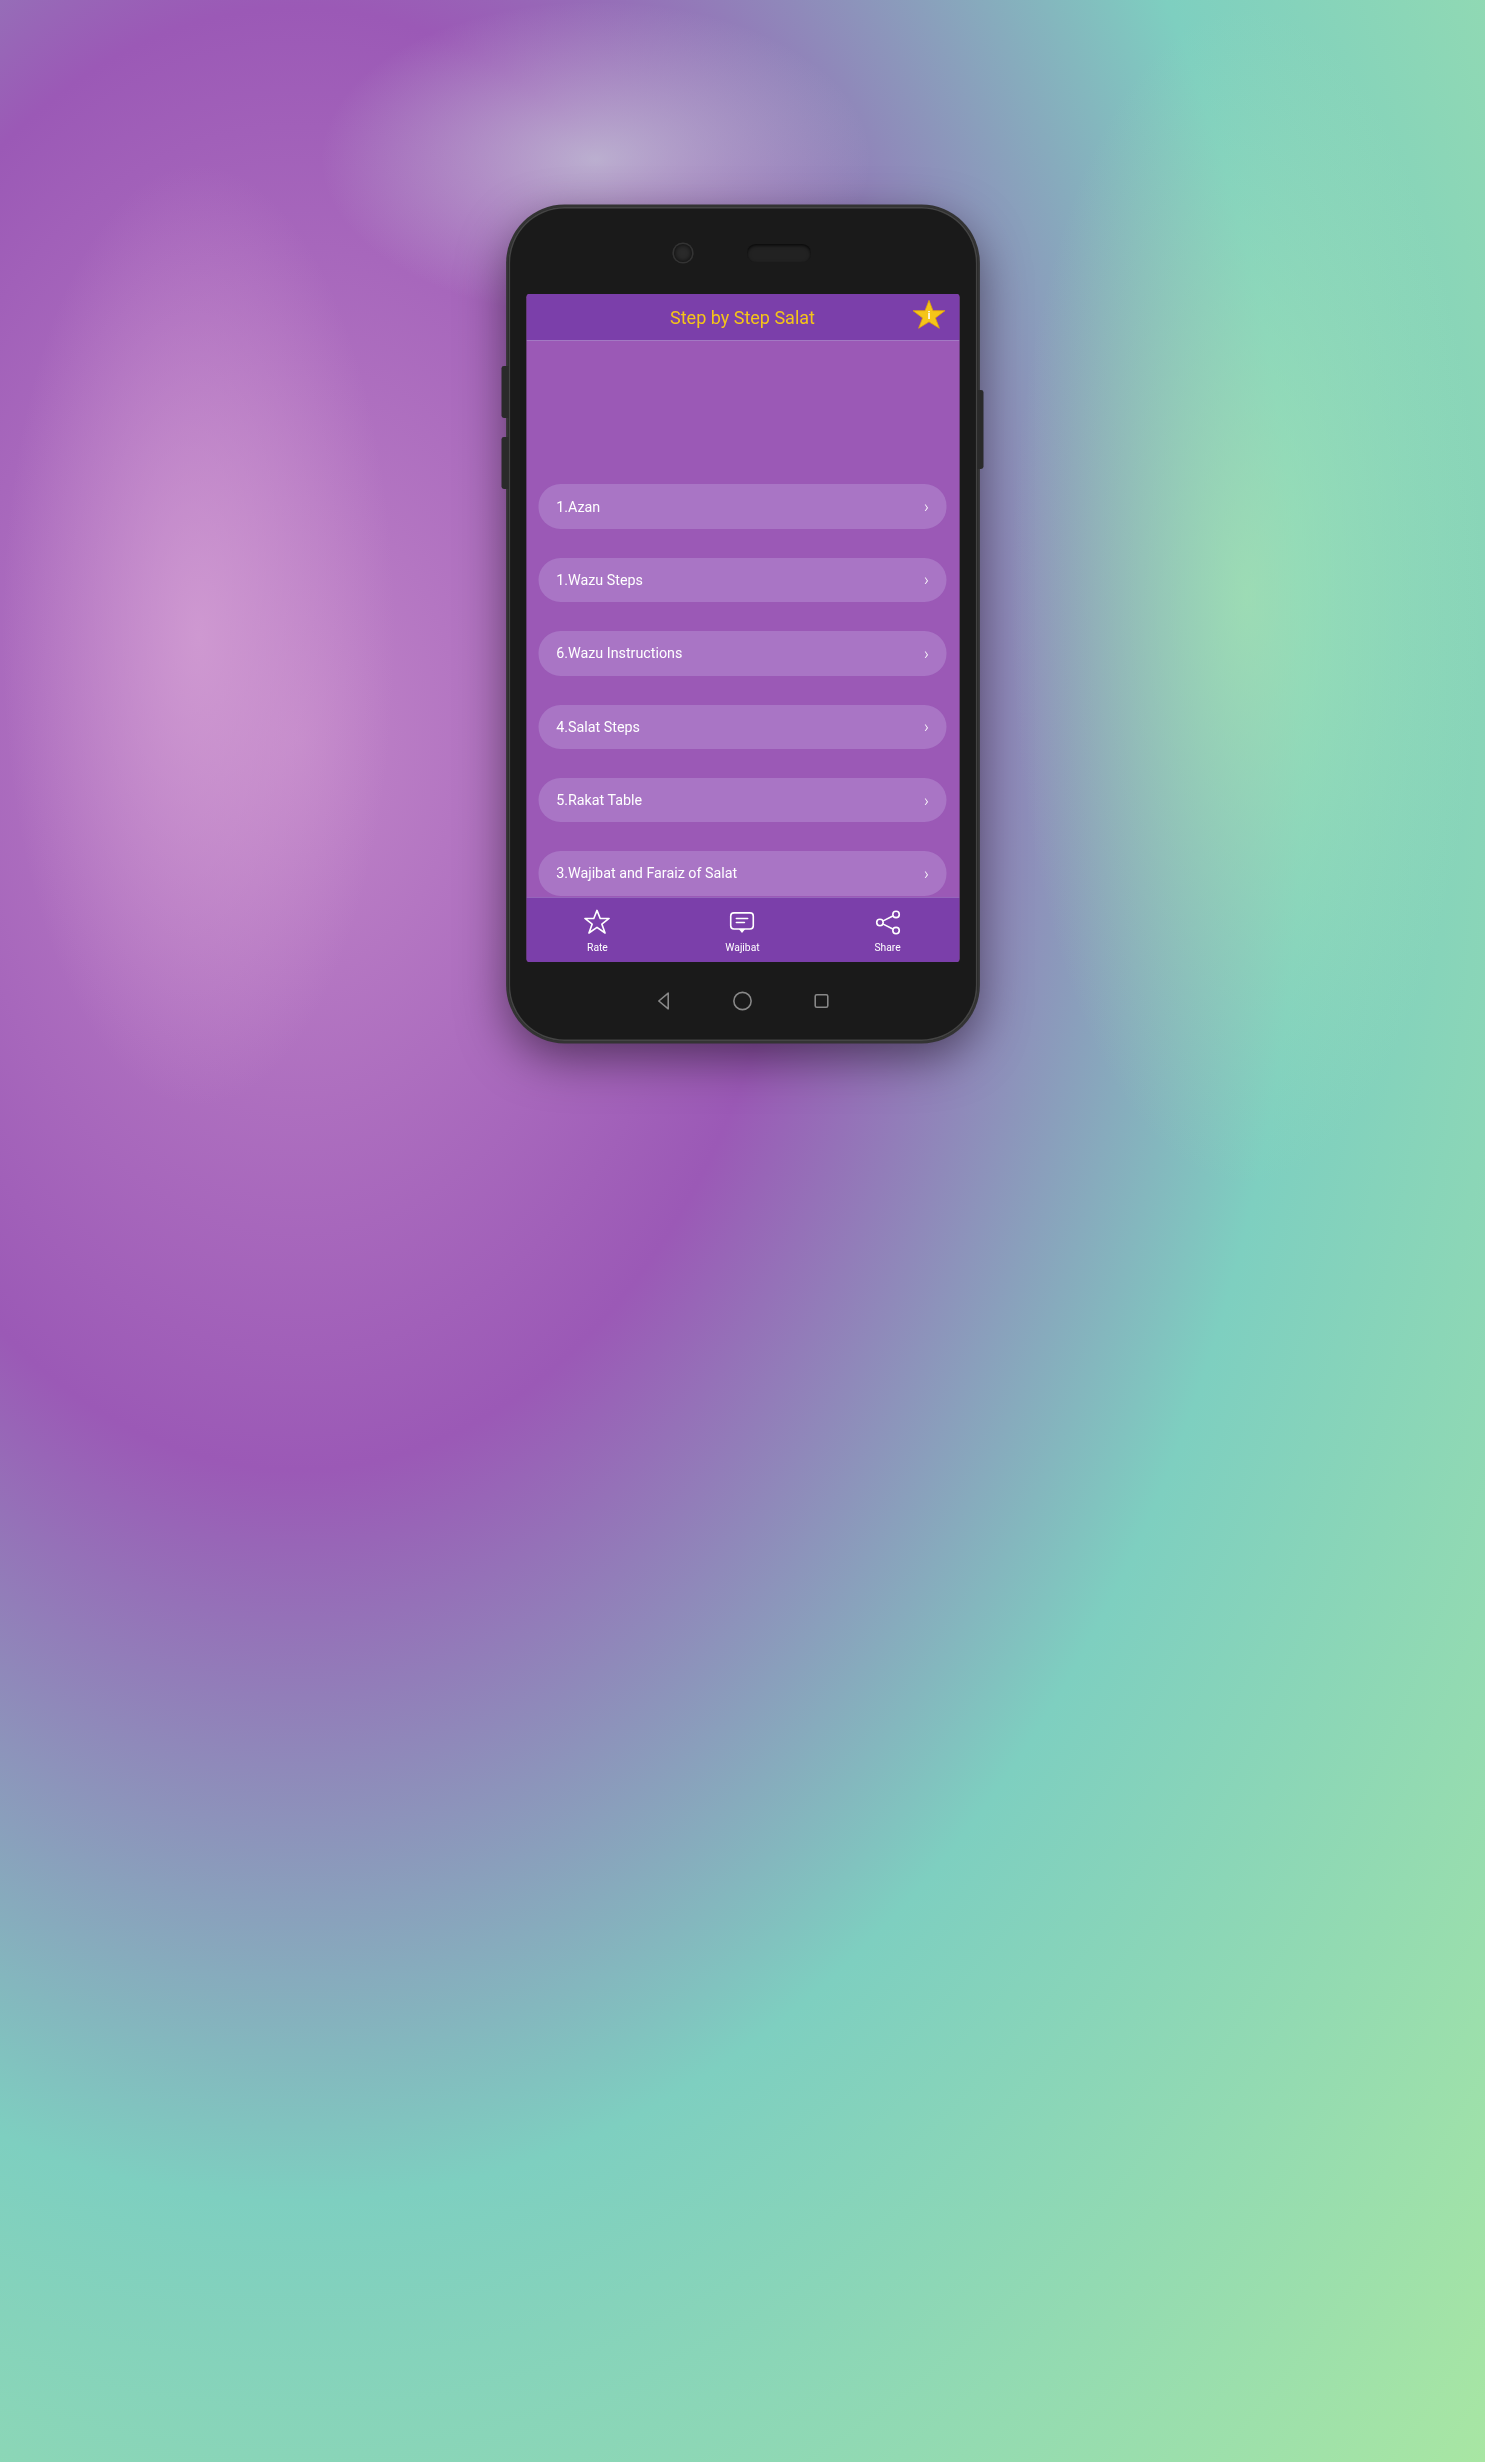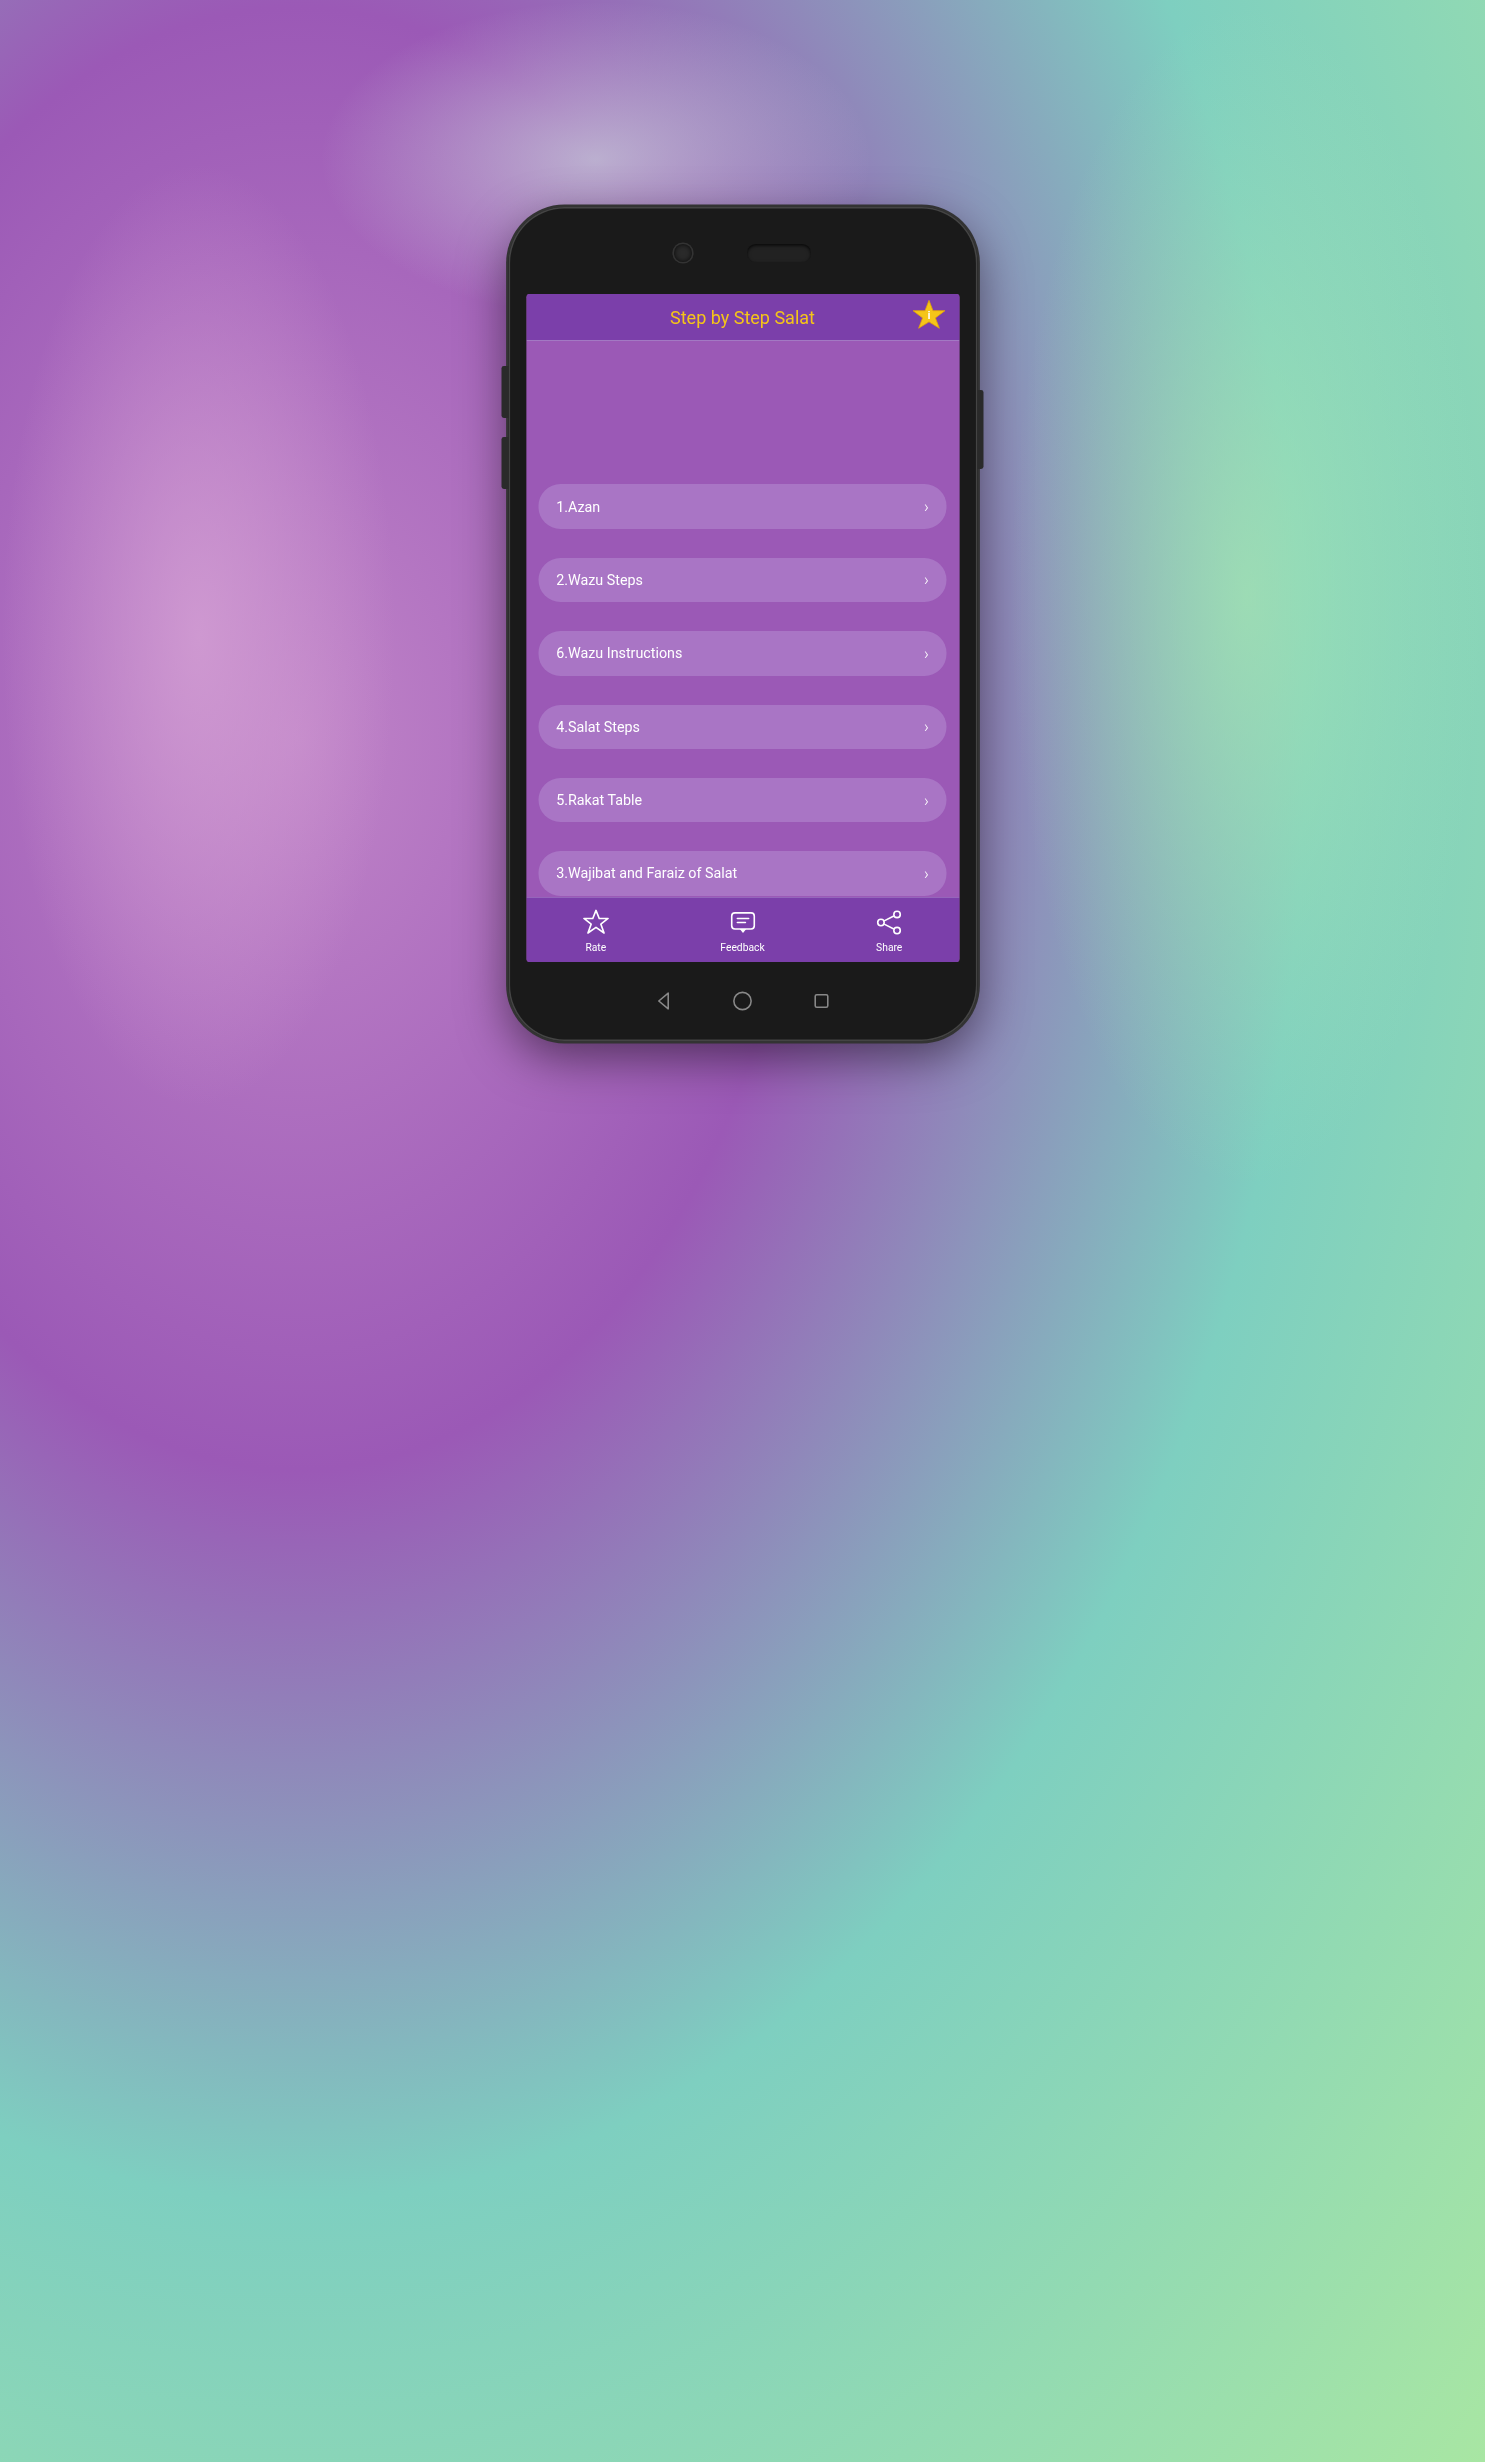--- a/index.html
+++ b/index.html
@@ -284,21 +284,21 @@
         </div>
 
         <div class="app-body" style="flex:1; overflow:hidden;">
 
           <div class="menu-item">
             <span class="menu-item-text">1.Azan</span>
             <span class="chevron">›</span>
           </div>
 
           <div class="menu-item">
-            <span class="menu-item-text">2.Wazu Steps</span>
+            <span class="menu-item-text">1.Wazu Steps</span>
             <span class="chevron">›</span>
           </div>
 
           <div class="menu-item">
             <span class="menu-item-text">6.Wazu Instructions</span>
             <span class="chevron">›</span>
           </div>
 
           <div class="menu-item">
             <span class="menu-item-text">4.Salat Steps</span>
@@ -330,21 +330,21 @@
 
           <div class="tab-item">
             <div class="tab-icon">
               <svg width="29" height="29" viewBox="0 0 36 36">
                 <rect x="4" y="6" width="28" height="20" rx="4" ry="4" fill="none" stroke="white" stroke-width="2"></rect>
                 <line x1="11" y1="13" x2="25" y2="13" stroke="white" stroke-width="2" stroke-linecap="round"></line>
                 <line x1="11" y1="18" x2="21" y2="18" stroke="white" stroke-width="2" stroke-linecap="round"></line>
                 <path d="M14 26 L18 31 L22 26" fill="white" stroke="none"></path>
               </svg>
             </div>
-            <span class="tab-label">Feedback</span>
+            <span class="tab-label">Wajibat</span>
           </div>
 
           <div class="tab-item">
             <div class="tab-icon">
               <svg width="29" height="29" viewBox="0 0 36 36">
                 <circle cx="28" cy="8" r="4" fill="none" stroke="white" stroke-width="2"></circle>
                 <circle cx="8" cy="18" r="4" fill="none" stroke="white" stroke-width="2"></circle>
                 <circle cx="28" cy="28" r="4" fill="none" stroke="white" stroke-width="2"></circle>
                 <line x1="12" y1="16" x2="24" y2="10" stroke="white" stroke-width="2"></line>
                 <line x1="12" y1="20" x2="24" y2="26" stroke="white" stroke-width="2"></line>

